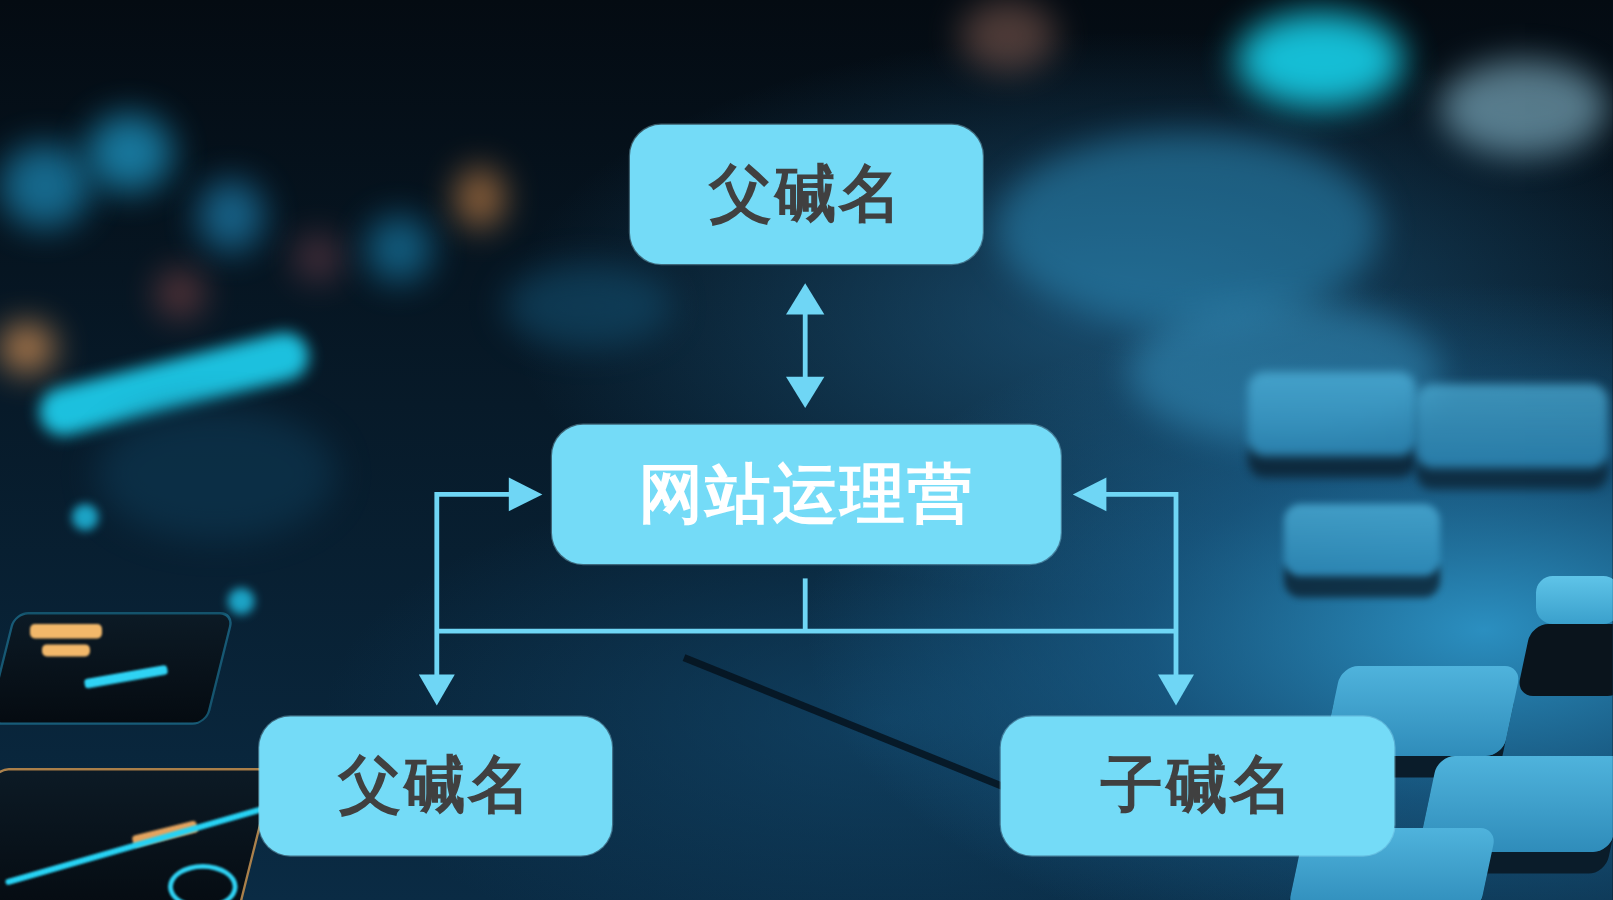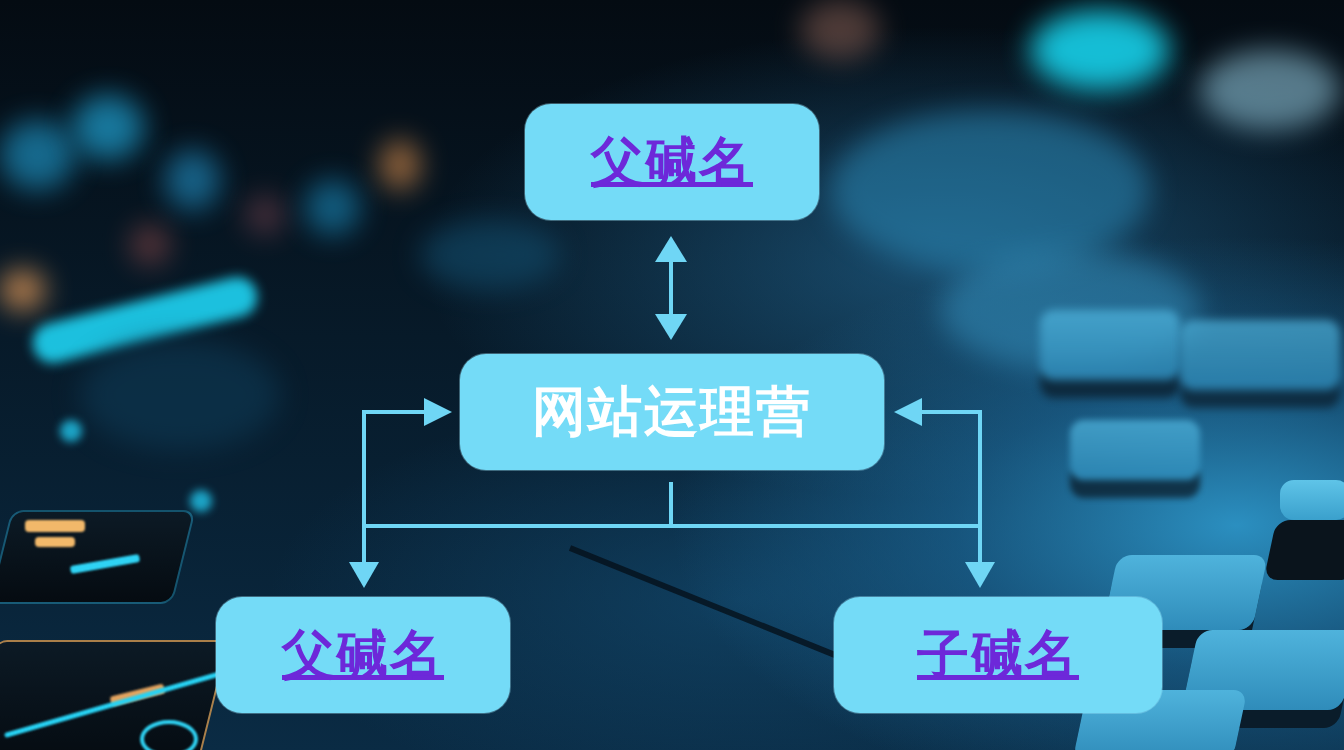--- a/index.html
+++ b/index.html
@@ -35,21 +35,21 @@
     .node {
       position: absolute;
       background: #74dbf7;
       border-radius: 26px;
       display: flex; align-items: center; justify-content: center;
       box-shadow: 0 0 0 1px rgba(160,235,255,0.35);
     }
     .node span {
       font-weight: bold; font-size: 52px; letter-spacing: 2px;
     }
-    .node.dark span { color: #6d28d9; text-decoration: underline; }
+    .node.dark span { color: #404040; }
     .node.light span { color: #ffffff; font-size: 54px; }
     svg.connectors { position: absolute; left: 0; top: 0; }
   </style>
 </head>
 <body>
 
 <div class="bg">
   <div class="bg-base"></div>
 
   <div class="blob" style="left:0;top:120px;width:75px;height:70px;background:#1a7ea8;opacity:.8"></div>

